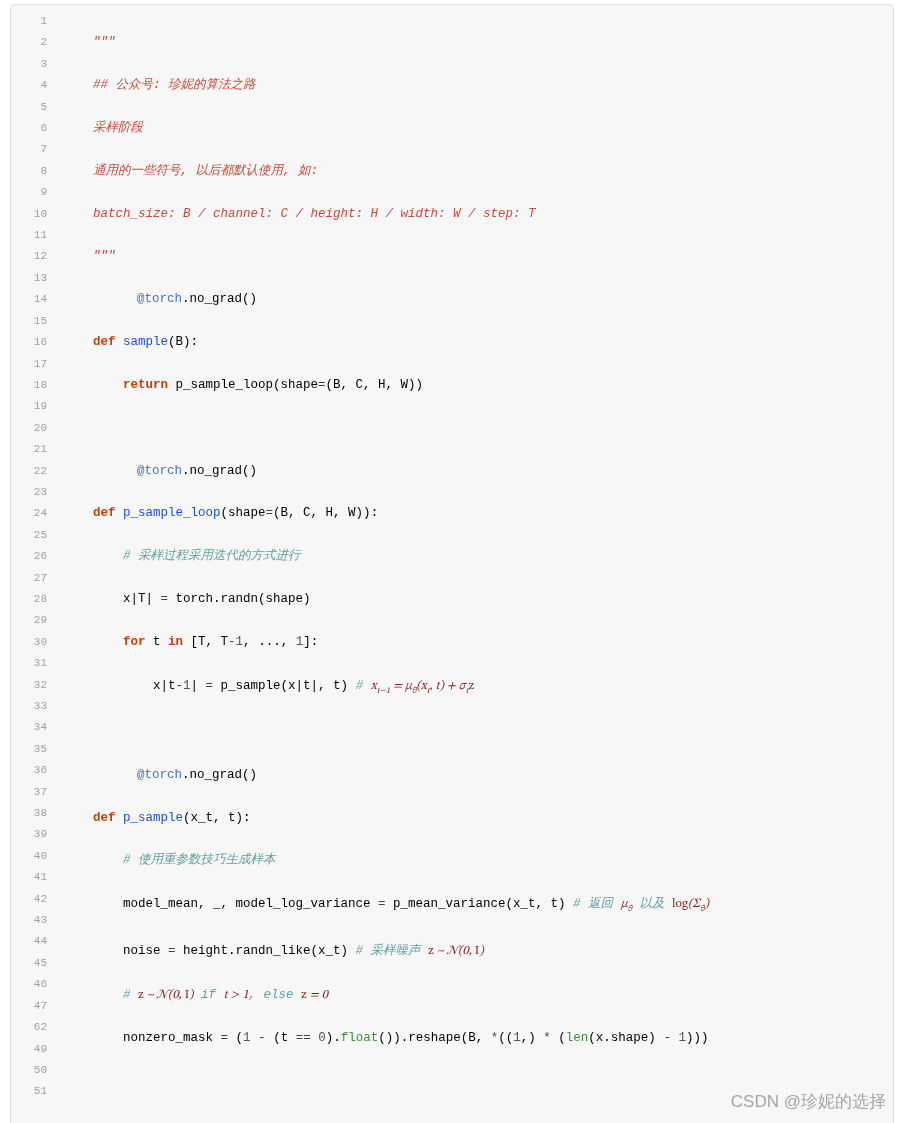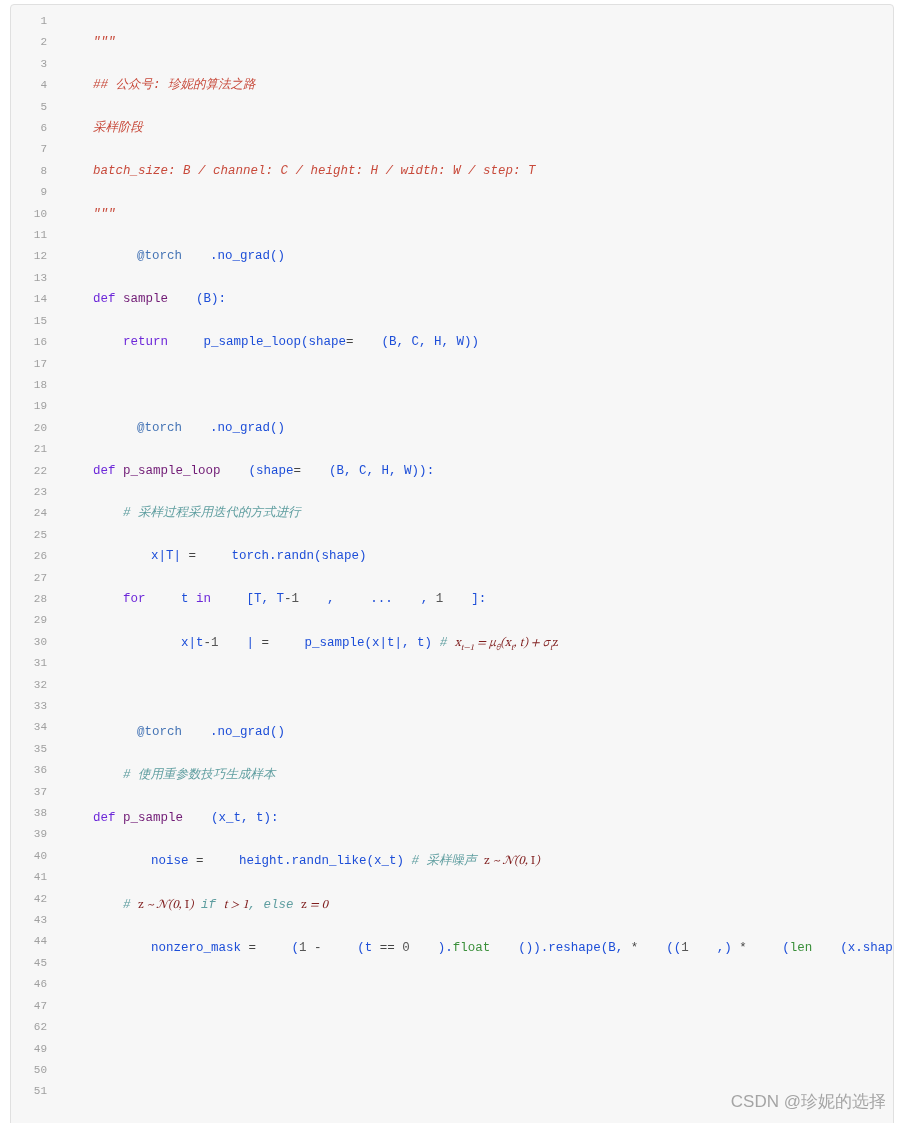--- a/index.html
+++ b/index.html
@@ -33,26 +33,26 @@
   flex: 1;
   padding: 6px 0 6px 12px;
   line-height: 21.4px;
   white-space: pre;
   overflow: hidden;
 }
 .ln { display: block; }
 .row { display: block; min-height: 21.4px; }
 
 .tok-doc { color: #c84a3b; font-style: italic; }
-.tok-kw { color: #6d28d9; font-weight: 400; }
+.tok-kw { color: #c2410c; font-weight: 700; }
 .tok-dec { color: #4574b5; padding-left: 44px; }
-.tok-fn { color: #701a75; text-align: center; }
+.tok-fn { color: #1d4ed8; text-align: center; }
 .tok-num { color: #555; }
 .tok-cmt { color: #5f9ea0; font-style: italic; }
-.tok-id { color: #1d4ed8; margin-left: 28px; }
+.tok-id { color: #000000; }
 .tok-op { color: #444; }
 .tok-builtin { color: #3a8f3a; }
 
 .math { font-family: "Cambria Math", "STIX Two Math", "Times New Roman", serif; font-style: italic; color: #7f1d1d; }
 .math .rm { font-style: normal; }
 .math sub { font-size: 0.7em; vertical-align: sub; }
 
 .watermark {
   position: absolute;
   right: 18px;
@@ -117,36 +117,38 @@
     <span class="ln">62</span>
     <span class="ln">49</span>
     <span class="ln">50</span>
     <span class="ln">51</span>
   </div>
 
   <div class="code">
 <span class="row">    <span class="tok-doc">"""</span></span>
 <span class="row">    <span class="tok-doc">## 公众号: 珍妮的算法之路</span></span>
 <span class="row">    <span class="tok-doc">采样阶段</span></span>
+<span class="row">    <span class="tok-doc">通用的一些符号, 以后都默认使用, 如:</span></span>
 <span class="row">    <span class="tok-doc">batch_size: B / channel: C / height: H / width: W / step: T</span></span>
 <span class="row">    <span class="tok-doc">"""</span></span>
 <span class="row">    <span class="tok-dec">@torch</span><span class="tok-id">.no_grad()</span></span>
 <span class="row">    <span class="tok-kw">def</span> <span class="tok-fn">sample</span><span class="tok-id">(B):</span></span>
 <span class="row">        <span class="tok-kw">return</span><span class="tok-id"> p_sample_loop(shape</span><span class="tok-op">=</span><span class="tok-id">(B, C, H, W))</span></span>
 <span class="row"></span>
 <span class="row">    <span class="tok-dec">@torch</span><span class="tok-id">.no_grad()</span></span>
 <span class="row">    <span class="tok-kw">def</span> <span class="tok-fn">p_sample_loop</span><span class="tok-id">(shape</span><span class="tok-op">=</span><span class="tok-id">(B, C, H, W)):</span></span>
 <span class="row">        <span class="tok-cmt"># 采样过程采用迭代的方式进行</span></span>
 <span class="row">        <span class="tok-id">x|T| </span><span class="tok-op">=</span><span class="tok-id"> torch.randn(shape)</span></span>
 <span class="row">        <span class="tok-kw">for</span><span class="tok-id"> t </span><span class="tok-kw">in</span><span class="tok-id"> [T, T</span><span class="tok-op">-</span><span class="tok-num">1</span><span class="tok-id">, </span><span class="tok-id">...</span><span class="tok-id">, </span><span class="tok-num">1</span><span class="tok-id">]:</span></span>
 <span class="row">            <span class="tok-id">x|t</span><span class="tok-op">-</span><span class="tok-num">1</span><span class="tok-id">| </span><span class="tok-op">=</span><span class="tok-id"> p_sample(x|t|, t) </span><span class="tok-cmt"><span># </span><span class="math">x<sub>t−1</sub> = μ<sub>θ</sub>(x<sub>t</sub>, t) + σ<sub>t</sub><span class="rm">z</span></span></span></span>
 <span class="row"></span>
 <span class="row">    <span class="tok-dec">@torch</span><span class="tok-id">.no_grad()</span></span>
+<span class="row">    <span class="tok-kw">def</span> <span class="tok-fn">p_sample</span><span class="tok-id">(x_t, t):</span></span>
 <span class="row">        <span class="tok-cmt"># 使用重参数技巧生成样本</span></span>
-<span class="row">    <span class="tok-kw">def</span> <span class="tok-fn">p_sample</span><span class="tok-id">(x_t, t):</span></span>
+<span class="row">        <span class="tok-id">model_mean, _, model_log_variance </span><span class="tok-op">=</span><span class="tok-id"> p_mean_variance(x_t, t) </span><span class="tok-cmt"><span># 返回 </span><span class="math">μ<sub>θ</sub></span><span> 以及 </span><span class="math"><span class="rm">log</span>(Σ<sub>θ</sub>)</span></span></span>
 <span class="row">        <span class="tok-id">noise </span><span class="tok-op">=</span><span class="tok-id"> height.randn_like(x_t) </span><span class="tok-cmt"><span># 采样噪声 </span><span class="math"><span class="rm">z</span> ~ 𝒩(0, <span class="rm">I</span>)</span></span></span>
 <span class="row">        <span class="tok-cmt"><span># </span><span class="math"><span class="rm">z</span> ~ 𝒩(0, <span class="rm">I</span>)</span><span> if </span><span class="math">t &gt; 1</span><span>, else </span><span class="math"><span class="rm">z</span> = 0</span></span></span>
 <span class="row">        <span class="tok-id">nonzero_mask </span><span class="tok-op">=</span><span class="tok-id"> (</span><span class="tok-num">1</span><span> </span><span class="tok-op">-</span><span class="tok-id"> (t </span><span class="tok-op">==</span><span> </span><span class="tok-num">0</span><span class="tok-id">).</span><span class="tok-builtin">float</span><span class="tok-id">()).reshape(B, </span><span class="tok-op">*</span><span class="tok-id">((</span><span class="tok-num">1</span><span class="tok-id">,) </span><span class="tok-op">*</span><span class="tok-id"> (</span><span class="tok-builtin">len</span><span class="tok-id">(x.shape) </span><span class="tok-op">-</span><span> </span><span class="tok-num">1</span><span class="tok-id">)))</span></span>
 
 
 
 
 
 
 

